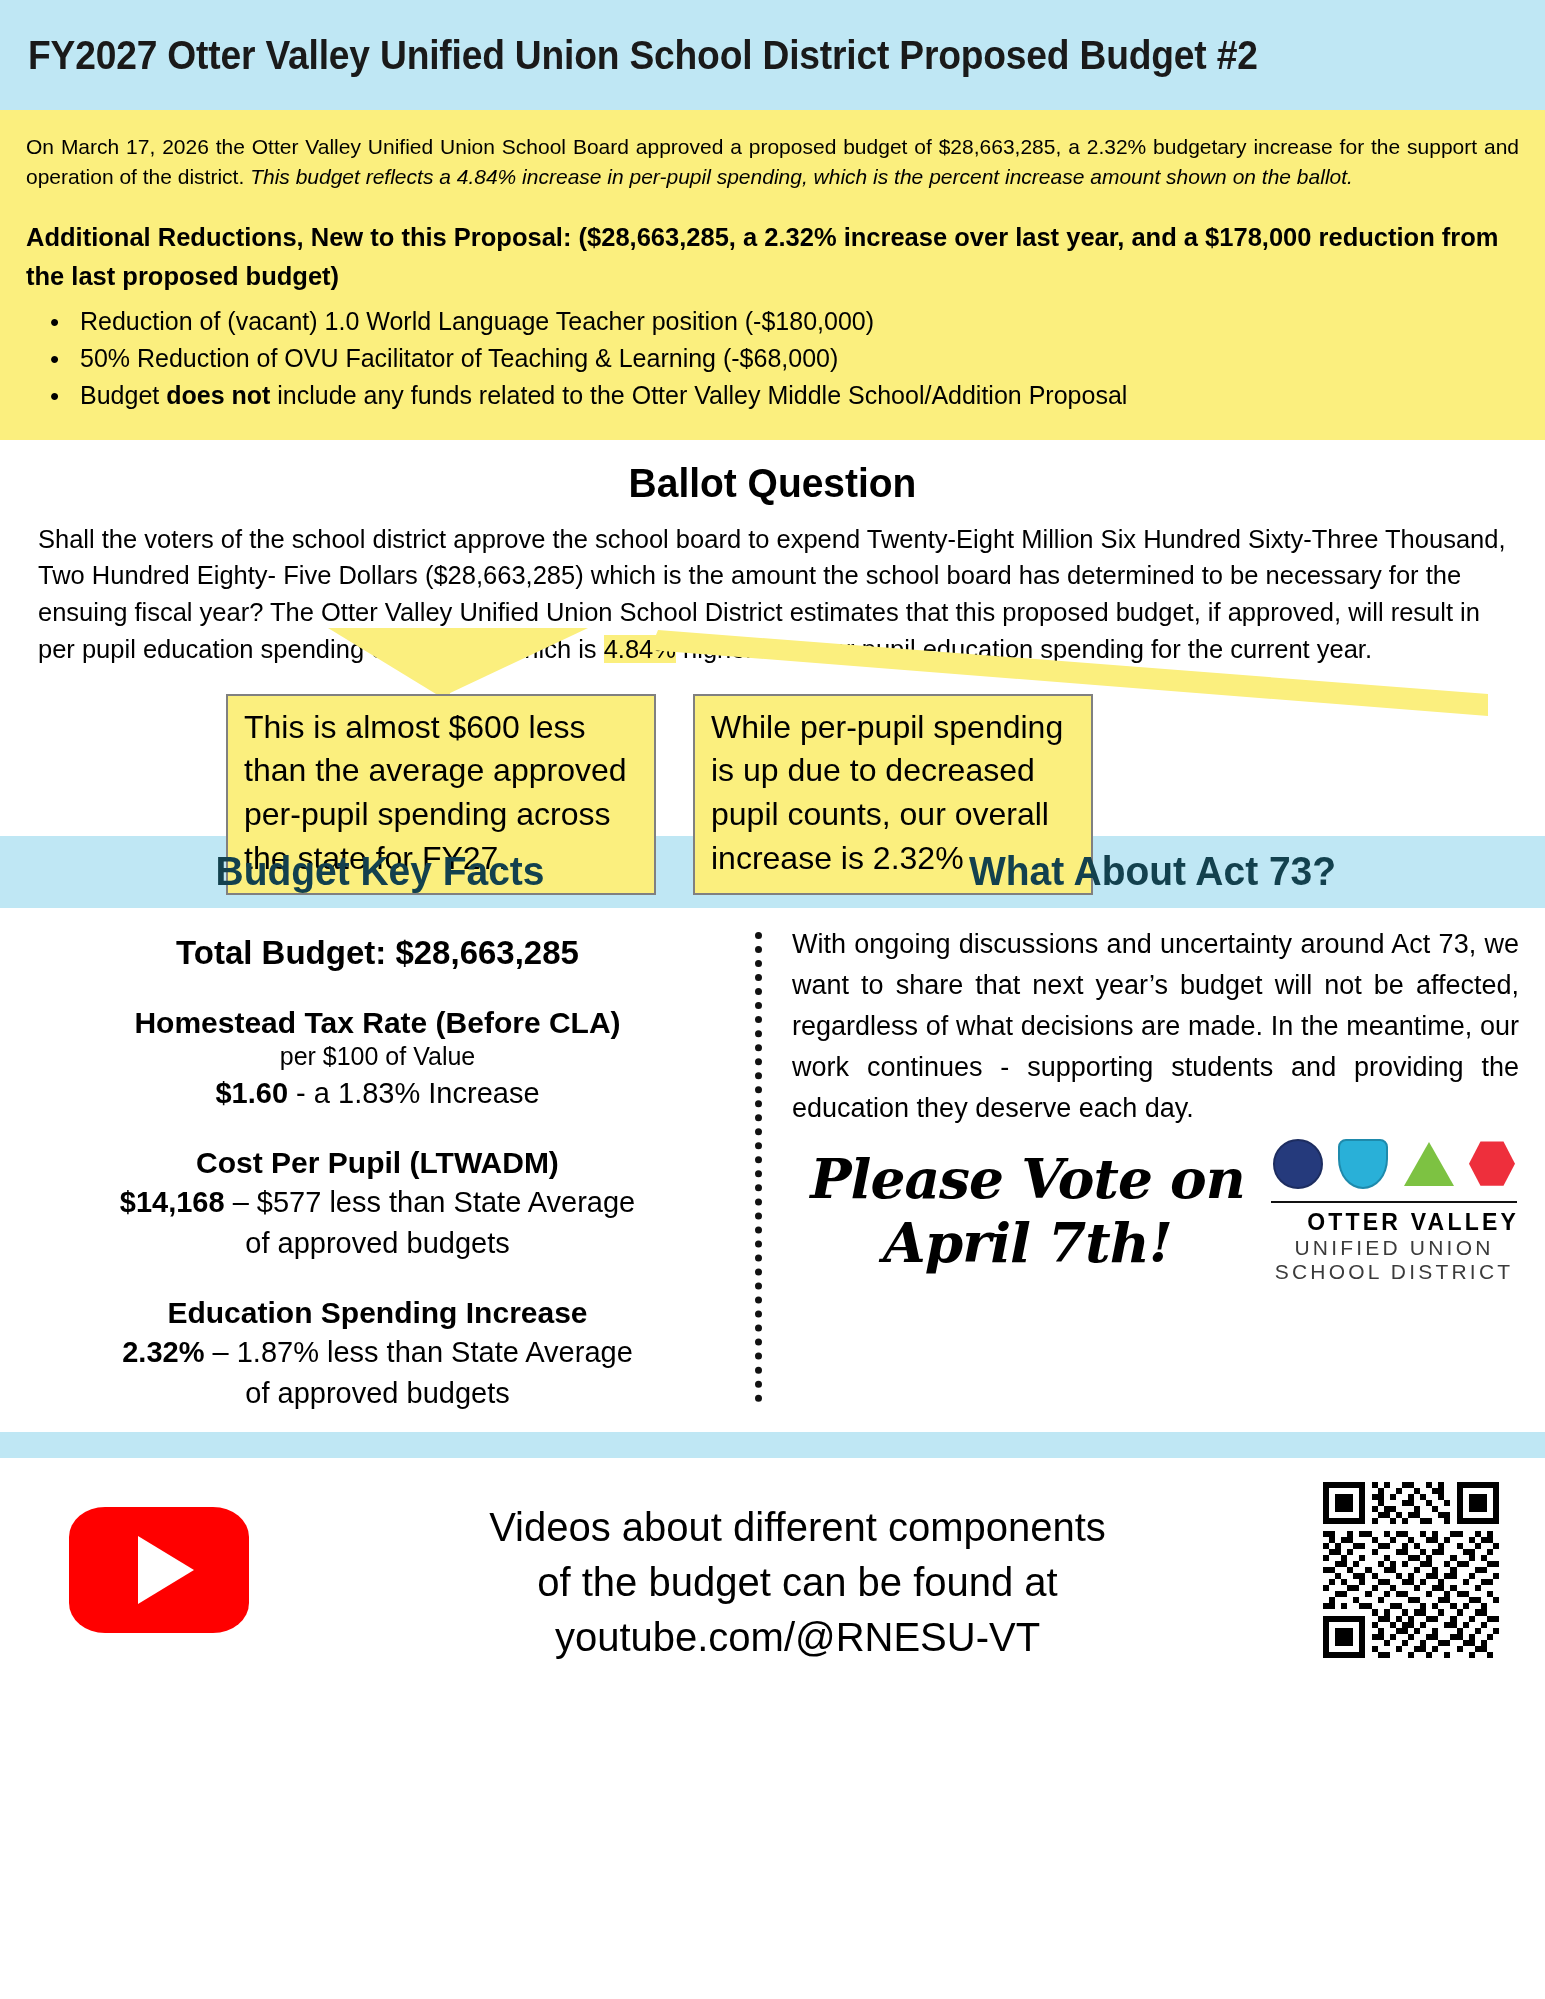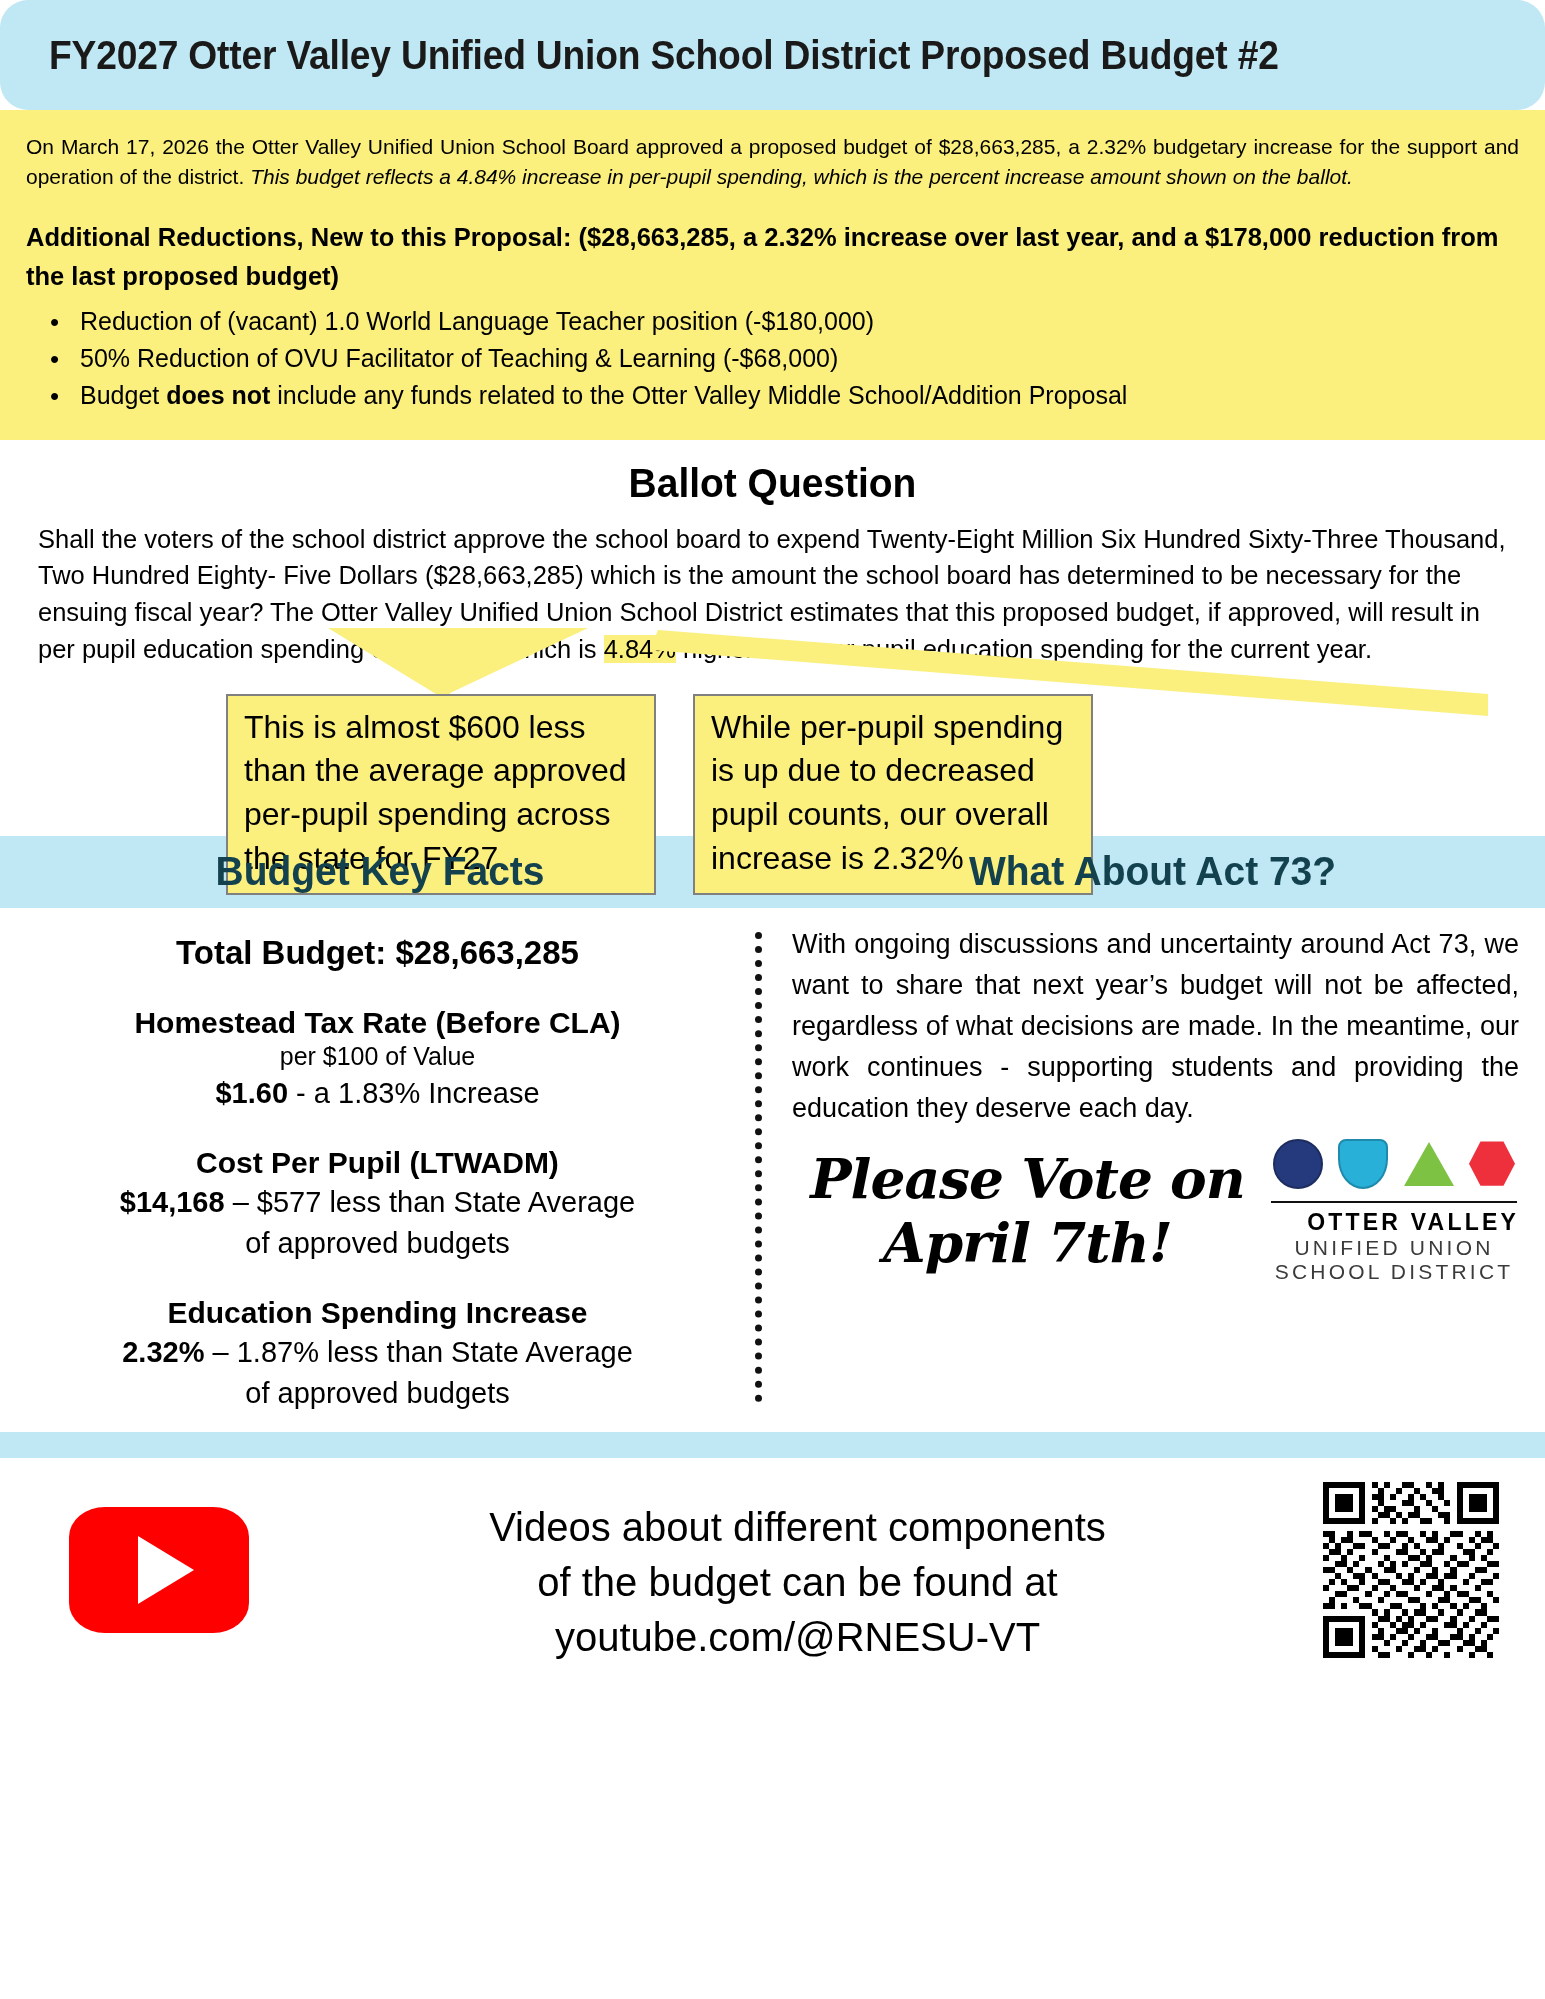--- a/index.html
+++ b/index.html
@@ -11,23 +11,22 @@
     overflow:hidden;
     position:relative;
   }
   .page { width:1545px; height:1999px; position:relative; }
 
   
   .title-bar{
     background:#bfe7f4;
     height:110px;
     display:flex; align-items:center;
-    padding:0 49px;
+    padding:0 28px;
     box-sizing:border-box;
-    border-radius:28px;
   }
   .title-bar h1{
     margin:0;
     font-size:40px;
     font-weight:bold;
     letter-spacing:-0.2px;
     transform:scaleX(0.93);
     transform-origin:left center;
     white-space:nowrap;
     color:#1a1a1a;

